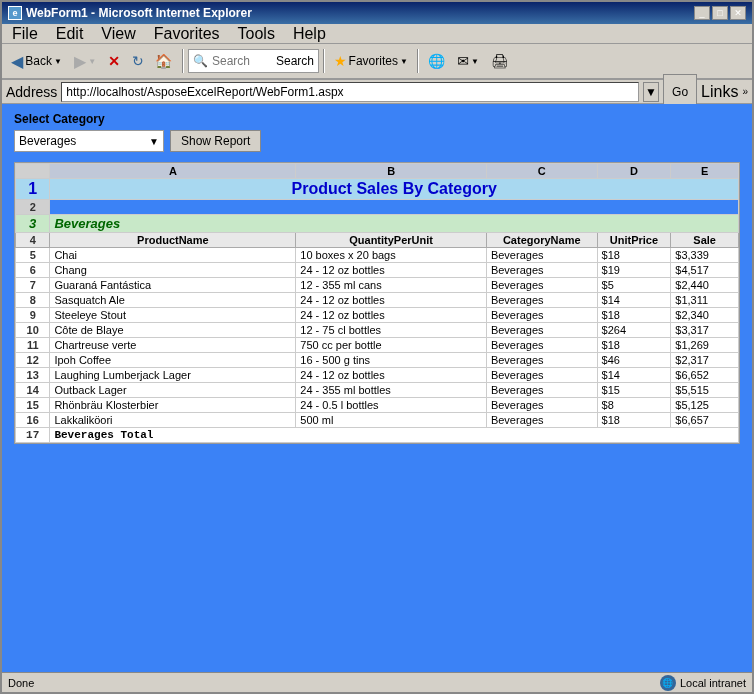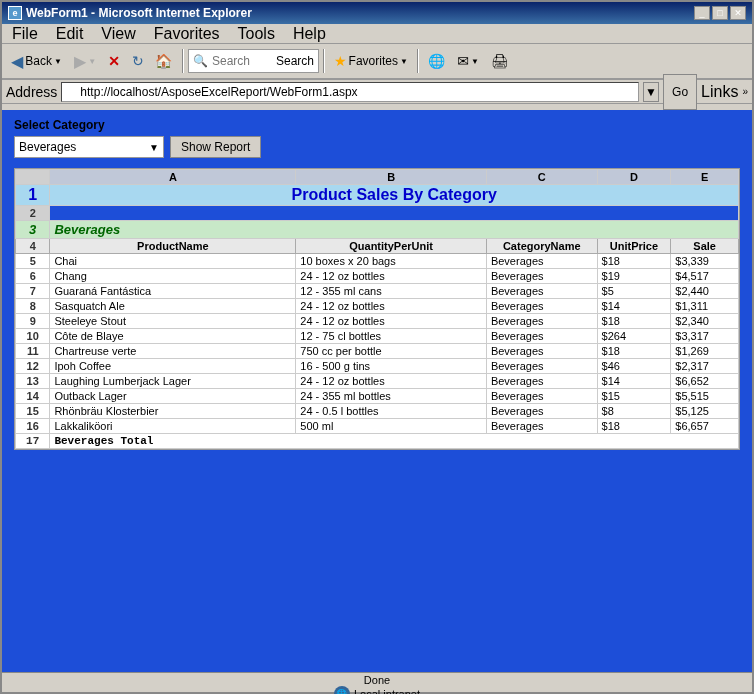--- a/index.html
+++ b/index.html
@@ -20,27 +20,27 @@
     
     .toolbar { background: #d4d0c8; padding: 2px 4px; display: flex; align-items: center; gap: 2px; height: 36px; border-bottom: 2px solid #999; }
     .toolbar-btn { padding: 2px 4px; background: #d4d0c8; border: 1px solid transparent; cursor: pointer; display: flex; align-items: center; gap: 2px; font-size: 12px; height: 28px; }
     .toolbar-sep { width: 2px; height: 24px; border-left: 1px solid #888; border-right: 1px solid #fff; margin: 0 2px; }
     .search-box { border: 1px solid #999; background: white; padding: 2px 4px; display: flex; align-items: center; gap: 4px; height: 24px; }
     .search-input { border: none; outline: none; font-size: 12px; width: 60px; }
 
     
     .address-bar { background: #d4d0c8; padding: 2px 4px; display: flex; align-items: center; gap: 4px; height: 24px; border-bottom: 1px solid #999; }
     .address-label { font-size: 14px; }
-    .address-input { flex: 1; height: 20px; border: 1px inset #999; background: white; padding: 1px 18px; font-size: 12px; display: flex; align-items: center; }
+    .address-input { flex: 1; height: 20px; border: 1px inset #999; background: white; padding: 1px 4px; font-size: 12px; display: flex; align-items: center; }
     .address-go { background: #d4d0c8; border: 1px solid #888; padding: 1px 8px; font-size: 12px; cursor: pointer; height: 36px; }
     .address-links { font-size: 16px; }
     .address-dropdown { width: 16px; height: 20px; background: #d4d0c8; border: 1px solid #888; display: flex; align-items: center; justify-content: center; cursor: pointer; }
 
     
-    .content { flex: 1; background: #1d4ed8; overflow: hidden; display: flex; flex-direction: column; margin-top: 6px; }
+    .content { flex: 1; background: #3b82f6; overflow: hidden; display: flex; flex-direction: column; }
     .page-content { padding: 8px 12px; flex: 1; overflow: hidden; }
     .select-category-label { font-size: 12px; font-weight: bold; margin-bottom: 4px; }
     .controls { display: flex; align-items: center; gap: 6px; margin-bottom: 10px; }
     .category-dropdown { border: 1px solid #999; background: white; padding: 2px 4px; font-size: 12px; height: 22px; display: flex; align-items: center; width: 150px; cursor: pointer; position: relative; }
     .category-dropdown-arrow { margin-left: auto; font-size: 10px; }
     .show-report-btn { background: #d4d0c8; border: 1px solid #888; padding: 2px 10px; font-size: 12px; cursor: pointer; height: 22px; }
 
     
     .spreadsheet { border: 1px solid #999; font-size: 11px; overflow: hidden; }
     .spreadsheet table { border-collapse: collapse; width: 100%; }
@@ -52,21 +52,21 @@
     .row-num { background: #d0d0d0; border: 1px solid #aaa; text-align: center; font-weight: bold; color: #333; }
 
     
     .title-row td { background: #a8d8f0; color: #0000cc; text-align: center; font-size: 16px; font-weight: bold; }
     .category-row td { background: #c8e8c8; color: #006600; font-weight: bold; font-style: italic; font-size: 13px; }
     .header-row td { background: #e8e8e8; font-weight: bold; text-align: center; border: 1px solid #aaa; }
     .data-row td { background: white; }
     .total-row td { font-weight: bold; background: white; font-family: Liberation Mono, monospace; }
 
     
-    .status-bar { background: #d4d0c8; border-top: 1px solid #888; padding: 1px 6px; display: flex; align-items: center; justify-content: space-between; height: 20px; font-size: 11px; flex-direction: column; }
+    .status-bar { background: #d4d0c8; border-top: 1px solid #888; padding: 1px 6px; display: flex; align-items: center; justify-content: space-between; height: 20px; font-size: 11px; }
     .status-left { display: flex; align-items: center; }
     .status-right { display: flex; align-items: center; gap: 4px; }
     .status-icon { width: 16px; height: 16px; background: #336699; border-radius: 50%; display: flex; align-items: center; justify-content: center; color: white; font-size: 9px; }
   </style>
 </head>
 <body>
 
 <div class="window">
 
   <div class="title-bar">

